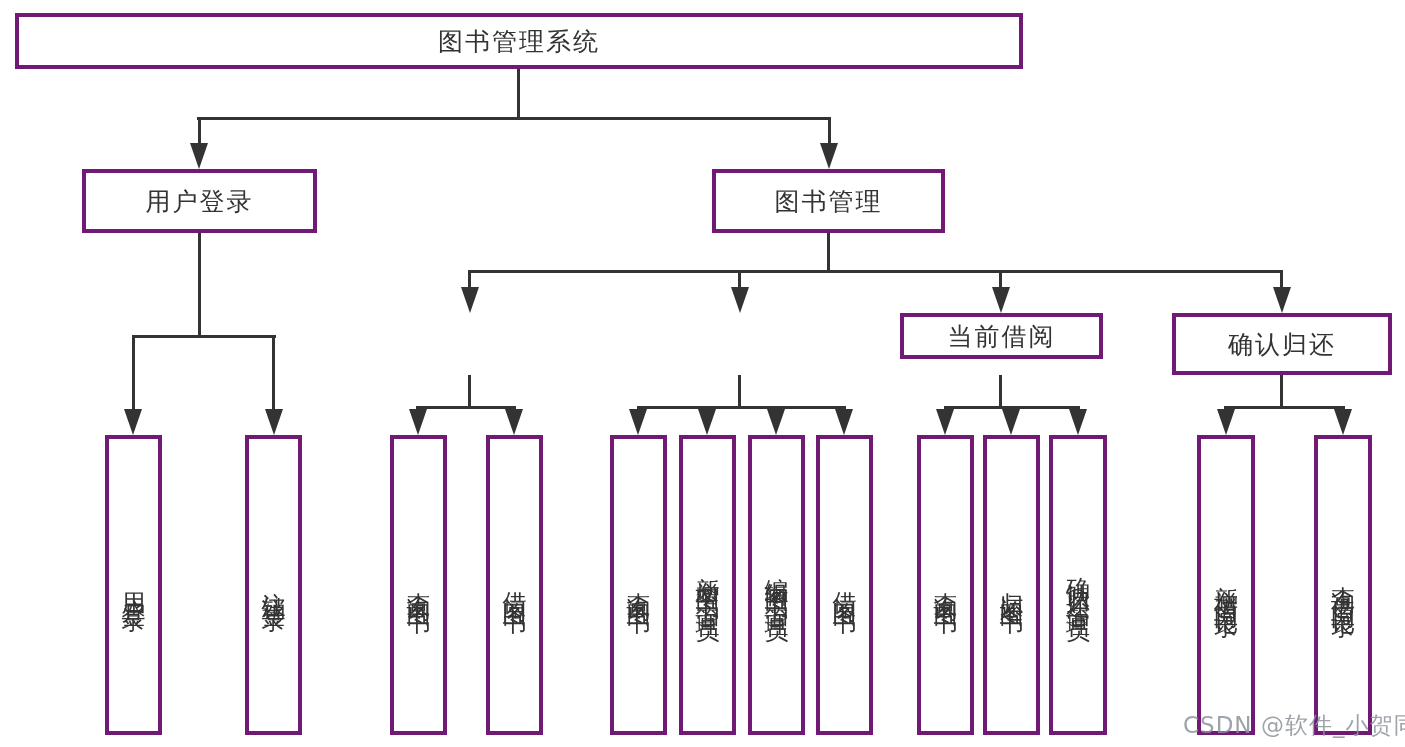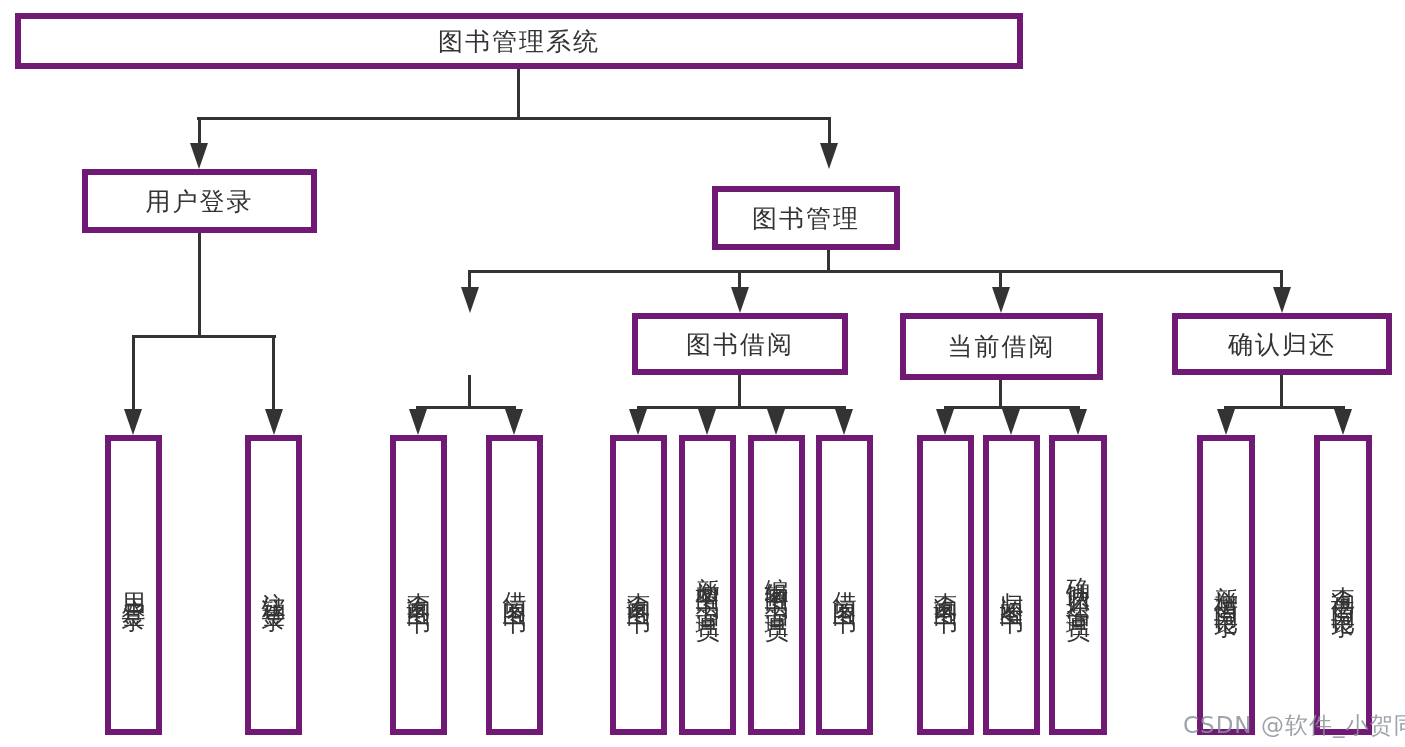--- a/index.html
+++ b/index.html
@@ -6,21 +6,21 @@
   #canvas {
     position:relative;
     width:1405px; height:747px;
     background:#ffffff;
     font-family:"DejaVu Sans","Liberation Sans",sans-serif;
     overflow:hidden;
   }
   .box {
     position:absolute;
     box-sizing:border-box;
-    border:6px solid #701a75;
+    border:4px solid #701a75;
     background:#ffffff;
     color:#333333;
     display:flex;
     align-items:center;
     justify-content:center;
   }
   .hbox { font-size:25px; letter-spacing:2px; white-space:nowrap; }
   .vbox {
     writing-mode:vertical-rl;
     text-orientation:mixed;
@@ -97,26 +97,25 @@
 
   <div class="line" style="left:1280px;top:375px;width:3px;height:33px"></div>
   <div class="line" style="left:1224px;top:406px;width:121px;height:3px"></div>
   <div class="arrow" style="left:1217px;top:409px"></div>
   <div class="arrow" style="left:1334px;top:409px"></div>
 
   <div class="box hbox" style="left:15px;top:13px;width:1008px;height:56px">图书管理系统</div>
 
   <div class="box hbox" style="left:82px;top:169px;width:235px;height:64px">用户登录</div>
 
-  <div class="box hbox" style="left:712px;top:186px;width:188px;height:64px">图书管理</div>
+  <div class="box hbox" style="left:712px;top:169px;width:233px;height:64px">图书管理</div>
 
 
-  <div class="box hbox" style="left:632px;top:313px;width:216px;height:62px">图书借阅</div>
 
-  <div class="box hbox" style="left:900px;top:313px;width:203px;height:67px">当前借阅</div>
+  <div class="box hbox" style="left:900px;top:313px;width:203px;height:46px">当前借阅</div>
 
   <div class="box hbox" style="left:1172px;top:313px;width:220px;height:62px">确认归还</div>
 
   <div class="box vbox" style="left:105px;top:435px;width:57px;height:300px">用户登录</div>
 
   <div class="box vbox" style="left:245px;top:435px;width:57px;height:300px">注销登录</div>
 
   <div class="box vbox" style="left:390px;top:435px;width:57px;height:300px">查询图书</div>
 
   <div class="box vbox" style="left:486px;top:435px;width:57px;height:300px">借阅图书</div>

